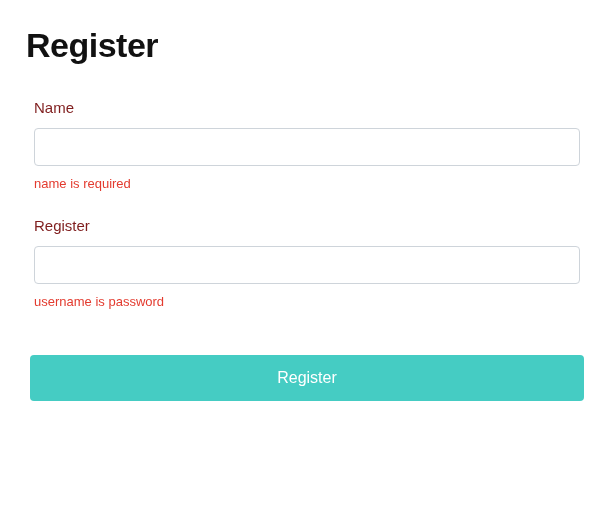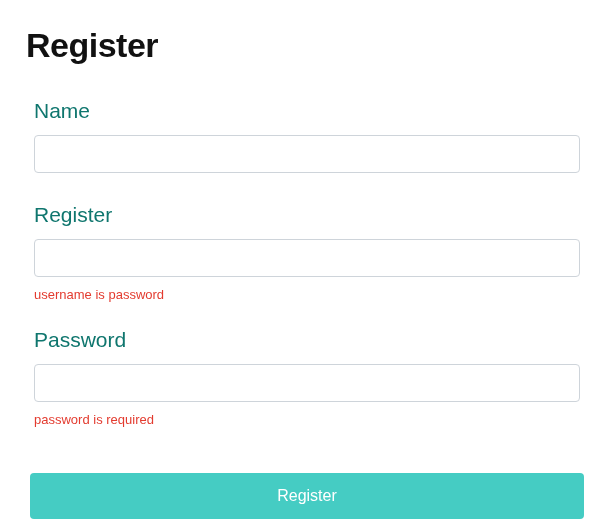--- a/index.html
+++ b/index.html
@@ -19,22 +19,22 @@
       font-weight: 800;
       color: #111;
       margin-bottom: 34px;
       letter-spacing: -0.5px;
     }
     .form-group {
       margin-bottom: 26px;
     }
     .form-label {
       display: block;
-      font-size: 21px;
-      color: #0f766e;
+      font-size: 15px;
+      color: #7f1d1d;
       margin-bottom: 8px;
       font-weight: 400;
     }
     .form-input {
       width: 100%;
       height: 38px;
       border: 1px solid #ced4da;
       border-radius: 4px;
       padding: 6px 10px;
       font-size: 15px;
@@ -63,29 +63,25 @@
 </head>
 <body>
 
 <h1 class="page-title">Register</h1>
 
 <form>
 
   <div class="form-group">
     <label class="form-label">Name</label>
     <input type="text" class="form-input" value="" style="">
+    <span class="error-text">name is required</span>
   </div>
 
   <div class="form-group">
     <label class="form-label">Register</label>
     <input type="text" class="form-input" value="" style="">
     <span class="error-text">username is password</span>
   </div>
 
-  <div class="form-group">
-    <label class="form-label">Password</label>
-    <input type="password" class="form-input" value="" style="">
-    <span class="error-text">password is required</span>
-  </div>
 
   <button type="button" class="submit-button">Register</button>
 
 </form>
 
 </body></html>

